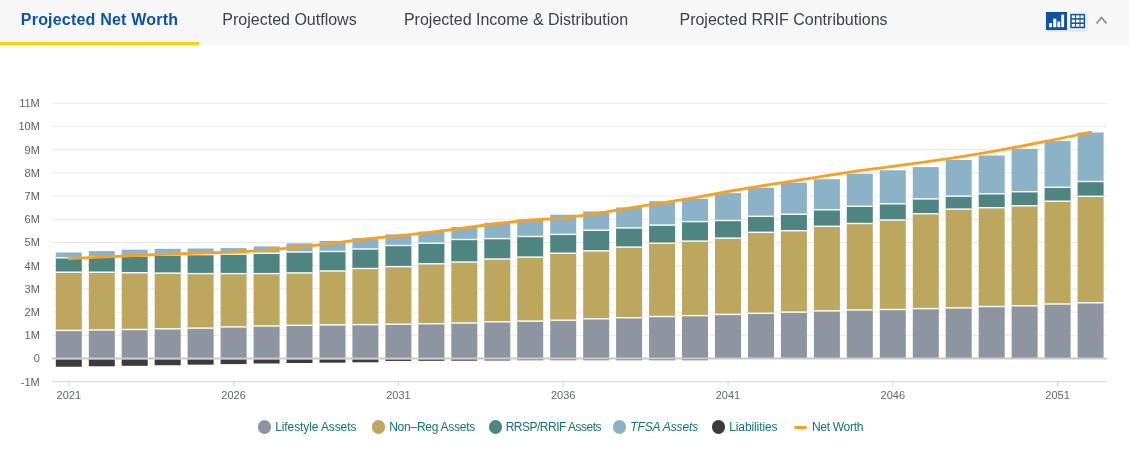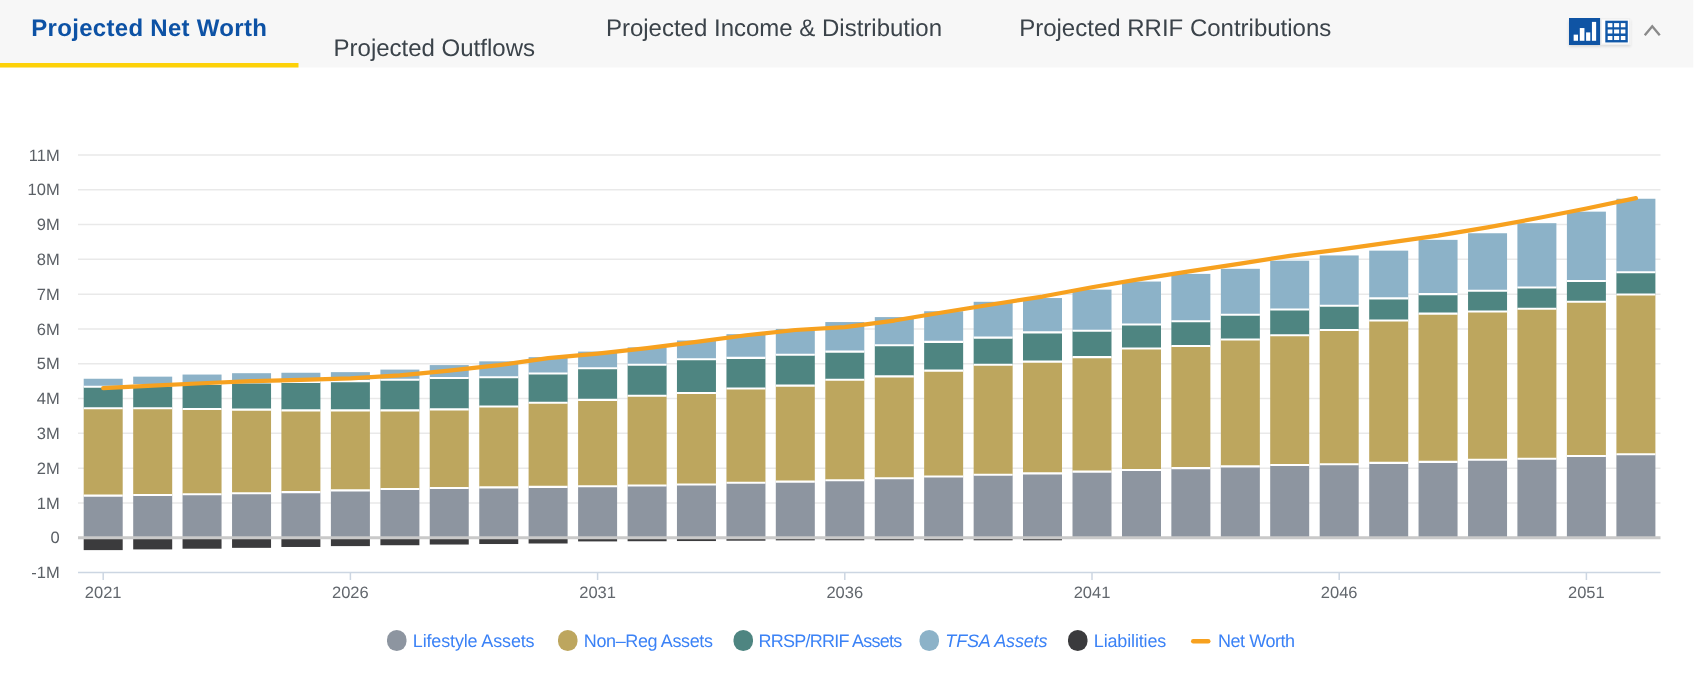--- a/index.html
+++ b/index.html
@@ -7,21 +7,21 @@
 .tab{position:absolute;top:0;height:45px;display:flex;align-items:center;justify-content:center;
  font-size:16px;color:#3b434a;white-space:nowrap;}
 .tab.active{color:#0d52a5;font-weight:bold;letter-spacing:0.2px;}
 .tab .txt{position:relative;top:-3px;}
 .underline{position:absolute;left:0;top:41.5px;width:199px;height:3.7px;background:#fdd108;}
 .btns{position:absolute;left:1045.8px;top:11.7px;display:flex;}
 .btn1{width:21.2px;height:18.2px;background:#0f54a4;position:relative;box-shadow:0 1px 2px rgba(0,0,0,0.15);}
 .btn2{width:20.2px;height:18.2px;background:#ffffff;border:1px solid #f0f0f0;box-sizing:border-box;position:relative;box-shadow:0 1px 2px rgba(0,0,0,0.12);}
 .chev{position:absolute;left:1094px;top:14px;width:15px;height:12px;}
 .legend{position:absolute;left:0;top:0;width:1129px;height:0;}
-.li{position:absolute;top:420px;display:flex;align-items:center;height:14px;font-size:12px;color:#3b82f6;white-space:nowrap;letter-spacing:-0.1px;}
+.li{position:absolute;top:420px;display:flex;align-items:center;height:14px;font-size:12px;color:#0f766e;white-space:nowrap;letter-spacing:-0.1px;}
 .dot{width:13.2px;height:13.2px;border-radius:50%;margin-right:4px;flex:none;}
 .dash{width:13px;height:3px;border-radius:2px;background:#f7a11f;margin-right:5px;flex:none;}
 </style></head>
 <body>
 <svg width="1129" height="453" viewBox="0 0 1129 453" style="position:absolute;left:0;top:0;">
 <line x1="52.0" y1="335.3" x2="1107.0" y2="335.3" stroke="#e9e9e9" stroke-width="1"></line>
 <line x1="52.0" y1="312.1" x2="1107.0" y2="312.1" stroke="#e9e9e9" stroke-width="1"></line>
 <line x1="52.0" y1="288.9" x2="1107.0" y2="288.9" stroke="#e9e9e9" stroke-width="1"></line>
 <line x1="52.0" y1="265.7" x2="1107.0" y2="265.7" stroke="#e9e9e9" stroke-width="1"></line>
 <line x1="52.0" y1="242.5" x2="1107.0" y2="242.5" stroke="#e9e9e9" stroke-width="1"></line>
@@ -303,21 +303,21 @@
 <text x="39.8" y="199.9" font-family="Liberation Sans, sans-serif" font-size="11" fill="#5b6066" text-anchor="end">7M</text>
 <text x="39.8" y="176.7" font-family="Liberation Sans, sans-serif" font-size="11" fill="#5b6066" text-anchor="end">8M</text>
 <text x="39.8" y="153.5" font-family="Liberation Sans, sans-serif" font-size="11" fill="#5b6066" text-anchor="end">9M</text>
 <text x="39.8" y="130.3" font-family="Liberation Sans, sans-serif" font-size="11" fill="#5b6066" text-anchor="end">10M</text>
 <text x="39.8" y="107.1" font-family="Liberation Sans, sans-serif" font-size="11" fill="#5b6066" text-anchor="end">11M</text>
 </svg>
 <div class="tabbar">
  <div class="tab active" style="left:0;width:199px;">
       <span class="txt">Projected Net Worth</span>
     </div>
- <div class="tab" style="left:199px;width:181px;align-items:flex-end;">
+ <div class="tab" style="left:199px;width:181px;">
       <span class="txt">Projected Outflows</span>
     </div>
  <div class="tab" style="left:380px;width:272px;text-align:right;">
       <span class="txt">Projected Income &amp; Distribution</span>
     </div>
  <div class="tab" style="left:652px;width:263px;">
       <span class="txt">Projected RRIF Contributions</span>
     </div>
  <div class="underline"></div>
  <div class="btns">

